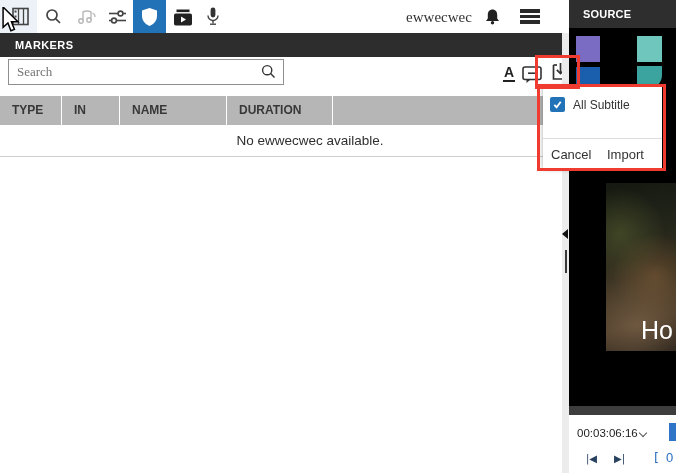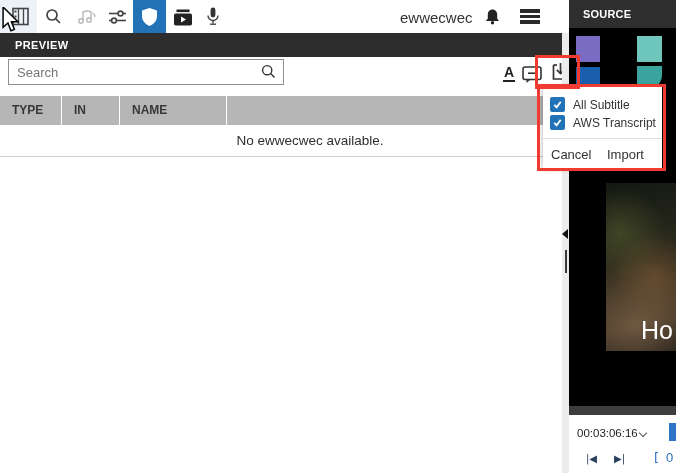--- a/index.html
+++ b/index.html
@@ -5,29 +5,29 @@
   * { margin:0; padding:0; box-sizing:border-box; }
   body { font-family:"Liberation Sans", sans-serif; background:#fff; }
   .app { position:relative; width:676px; height:473px; background:#fff; overflow:hidden; }
   .abs { position:absolute; }
 
   
   .toolbar { left:0; top:0; width:562px; height:33px; background:#fff; }
   .tool-hover { left:0; top:0; width:37px; height:33px; background:#edf2f8; }
   .tool { position:absolute; top:0; height:33px; display:flex; align-items:center; justify-content:center; }
   .shield-tile { left:133px; width:33px; background:#2272b8; }
-  .username { left:400px; top:9px; width:78px; text-align:left; font-size:15px; color:#333; }
+  .username { left:400px; top:9px; width:78px; text-align:center; font-size:15px; color:#333;font-family:Liberation Serif, serif; }
   .hamburger span { display:block; width:20px; height:3.2px; background:#2a2a2a; margin:2.4px 0; }
 
   
   .markers-bar { left:0; top:33px; width:562px; height:24px; background:#2d2d2d; color:#fff;
                  font-size:11px; font-weight:bold; letter-spacing:.4px; line-height:24px; padding-left:15px; }
   .search-box { left:8px; top:59px; width:276px; height:26px; }
   .search-box input { width:100%; height:100%; border:1px solid #8f8f8f; font-size:13px; padding:0 30px 0 8px;
-                      font-family:Liberation Sans, sans-serif; color:#ef4444; outline:none; }
+                      font-family:Liberation Serif, serif; color:#ef4444; outline:none; }
   .search-box input::placeholder { color:#757575; }
   .search-box .mag { position:absolute; right:8px; top:5px; }
 
   .act-icon { position:absolute; top:62px; height:20px; display:flex; align-items:flex-end; }
   .a-glyph { font-size:14px; font-weight:bold; color:#222; line-height:14px; border-bottom:2px solid #222; padding:0 1px 1px 1px; }
 
   .thead { left:0; top:96px; width:562px; height:29px; background:#b6b6b6; display:flex; }
   .thead .th { height:29px; line-height:29px; font-size:12px; font-weight:bold; color:#383838;
                padding-left:12px; border-right:1px solid #fff; overflow:hidden; }
   .thead .th:nth-child(1){width:62px;} .thead .th:nth-child(2){width:58px;}
@@ -183,21 +183,21 @@
     </div>
 
     <div class="abs" style="left:1px;top:7px;z-index:50;">
       <svg width="19" height="27" viewBox="0 0 13 20">
         <path d="M1 0 L1 15 L4.6 11.8 L6.8 17.6 L9.4 16.6 L7.2 10.9 L12 10.9 Z" fill="#fff" stroke="#000" stroke-width="1.1"></path>
       </svg>
     </div>
   </div>
 
   <div class="abs markers-bar">
-    <span>PREVIEW</span>
+    <span>MARKERS</span>
   </div>
 
   <div class="abs search-box">
     <input type="text" placeholder="Search" style="">
     <span class="mag">
       <svg width="15" height="15" viewBox="0 0 15 15">
         <circle cx="6.2" cy="6.2" r="4.6" fill="none" stroke="#333" stroke-width="1.4"></circle>
         <line x1="9.6" y1="9.6" x2="13.5" y2="13.5" stroke="#333" stroke-width="1.4"></line>
       </svg>
     </span>
@@ -226,20 +226,21 @@
         <line x1="10.5" y1="1" x2="10.5" y2="11" stroke="#333" stroke-width="1.7"></line>
         <path d="M6.8 7.8 L10.5 11.5 L14.2 7.8" fill="none" stroke="#333" stroke-width="1.7"></path>
       </svg>
     </span>
   </div>
 
   <div class="abs thead">
     <div class="th">TYPE</div>
     <div class="th">IN</div>
     <div class="th">NAME</div>
+    <div class="th">DURATION</div>
   </div>
 
   <div class="abs empty-row">No ewwecwec available.</div>
 
   <div class="abs gutter"></div>
   <div class="abs collapse-arrow"></div>
   <div class="abs drag-handle"></div>
 
   <div class="abs sp-header">
     <span>SOURCE PREVIEW</span>
@@ -268,28 +269,20 @@
 
   <div class="abs popup">
     <div class="popup-row" style="top:3px;margin-top:8px;">
       <span class="checkbox">
         <svg width="11" height="11" viewBox="0 0 12 12">
             <path d="M2.5 6.5 L5 9 L9.5 3" fill="none" stroke="#fff" stroke-width="2"></path>
           </svg>
       </span>
       <span class="popup-label">All Subtitle</span>
     </div>
-    <div class="popup-row" style="top:29px;">
-      <span class="checkbox">
-        <svg width="11" height="11" viewBox="0 0 12 12">
-            <path d="M2.5 6.5 L5 9 L9.5 3" fill="none" stroke="#fff" stroke-width="2"></path>
-          </svg>
-      </span>
-      <span class="popup-label">AWS Transcript</span>
-    </div>
     <div class="popup-divider"></div>
     <div class="popup-btn btn-cancel">Cancel</div>
     <div class="popup-btn btn-import">Import</div>
   </div>
 
   <div class="abs anno anno-icon"></div>
   <div class="abs anno anno-popup"></div>
 
 </div>
 

